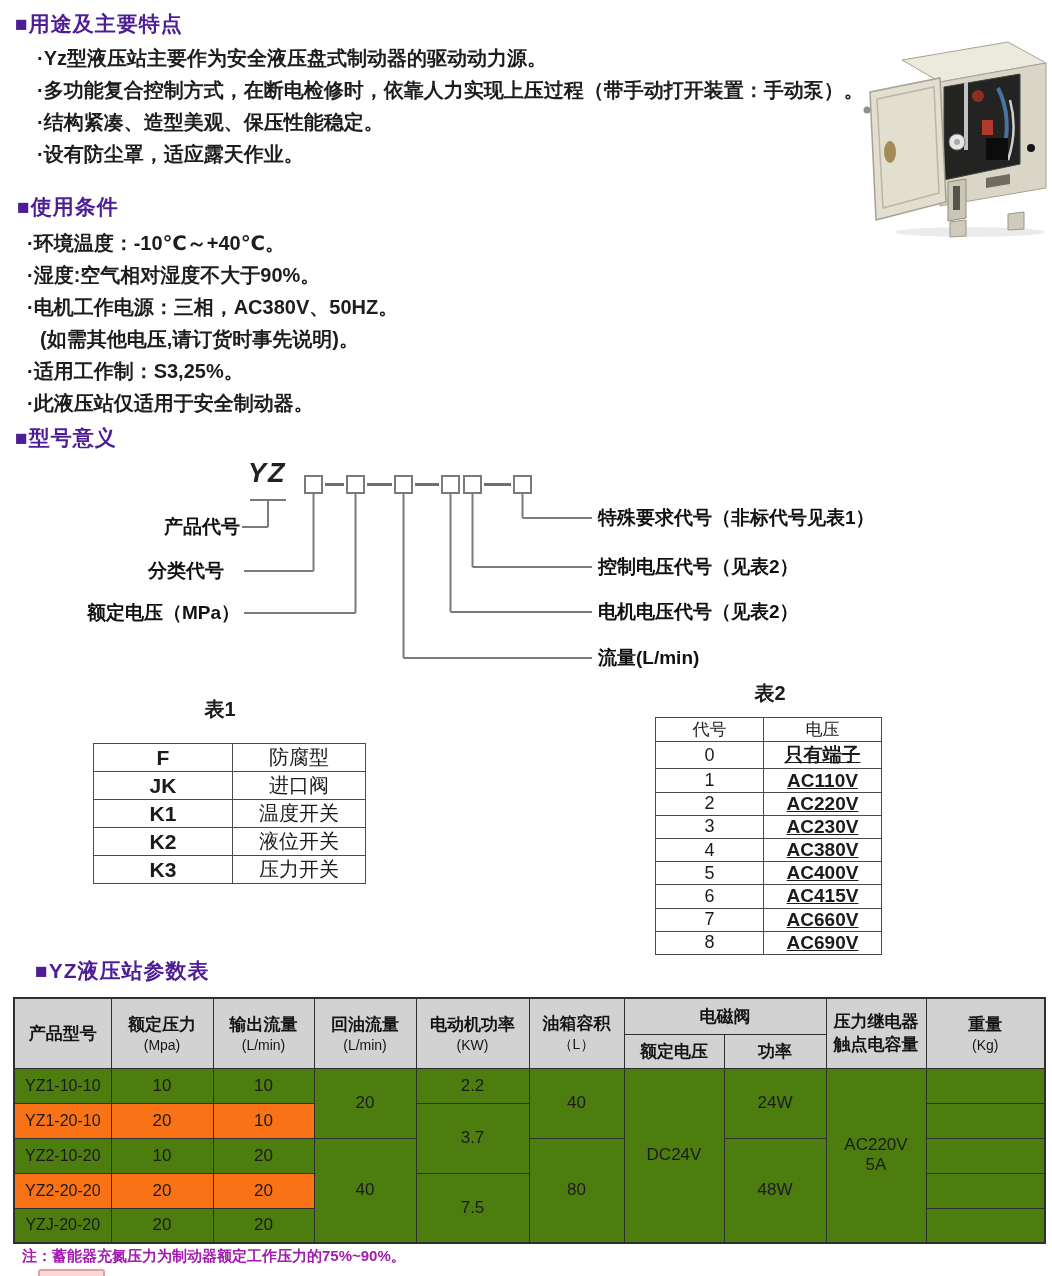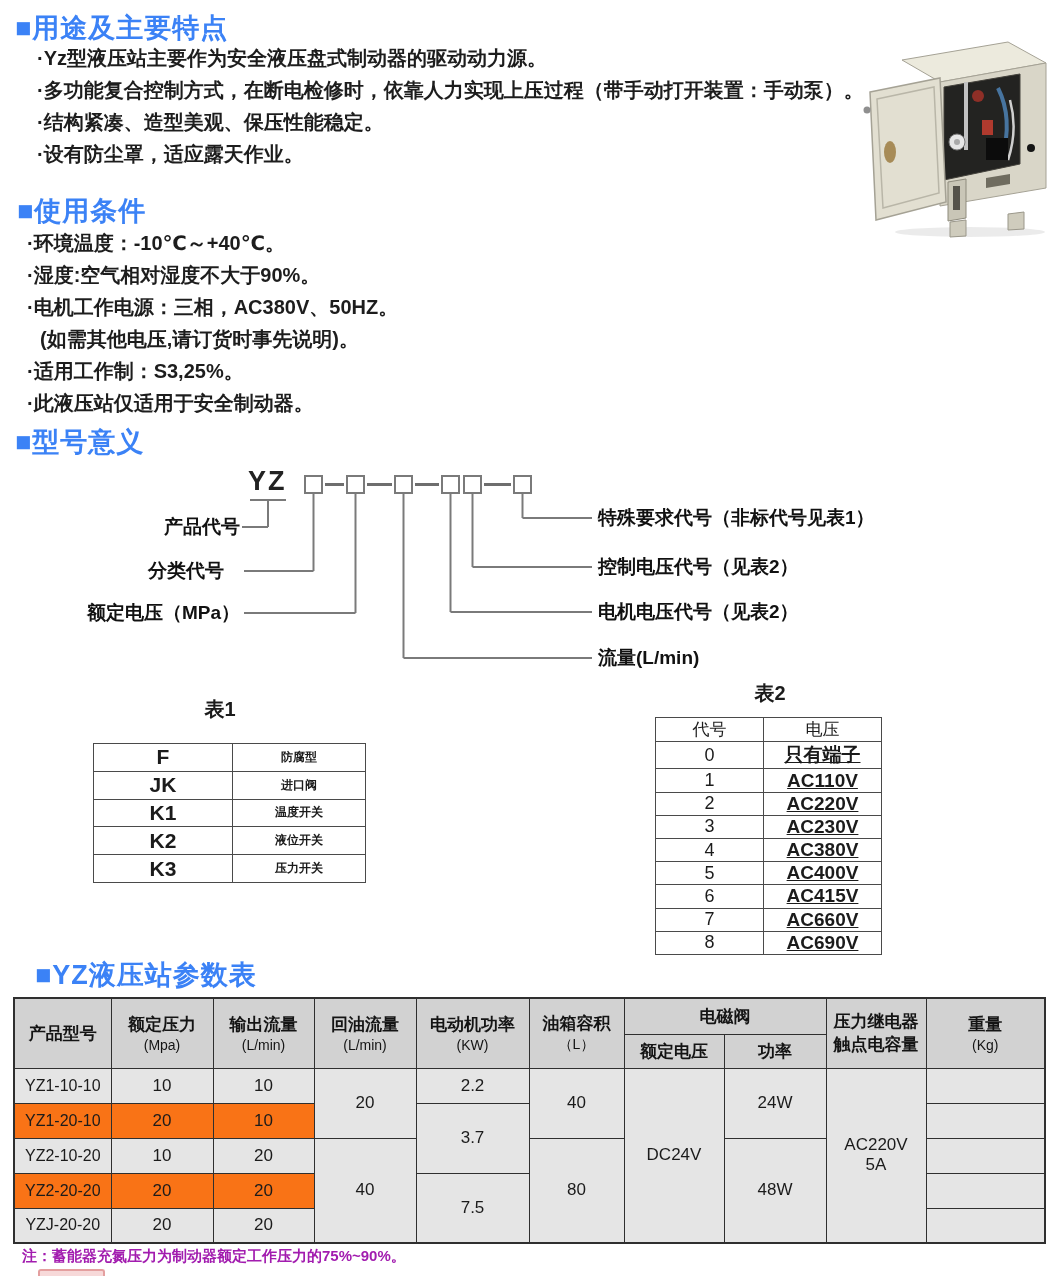--- a/index.html
+++ b/index.html
@@ -1,44 +1,44 @@
 <!DOCTYPE html>
 <html><head>
 <meta charset="utf-8">
 <style>
   html,body{margin:0;padding:0;background:#fff;}
   .page{position:relative;width:1052px;height:1276px;background:#ffffff;overflow:hidden;
         font-family:"Liberation Sans","DejaVu Sans",sans-serif;color:#1b1b1b;}
   .abs{position:absolute;}
-  .heading{font-size:27px;font-weight:700;color:#3b82f6;letter-spacing:1px;white-space:nowrap;}
+  .heading{font-size:21px;font-weight:700;color:#4c1d95;letter-spacing:1px;white-space:nowrap;}
   .blist{font-size:20px;font-weight:600;color:#1d1d1d;}
   .blist div{height:32px;line-height:32px;white-space:nowrap;}
   
   .diagram-label{font-size:19px;font-weight:700;color:#111;line-height:22px;white-space:nowrap;}
   .dl-right{text-align:left;}
   .dl-left{text-align:right;}
   .yz-prefix{font-size:27px;font-weight:700;letter-spacing:2px;color:#222;}
   
   .t-title{font-size:20px;font-weight:700;text-align:center;width:60px;}
   table{border-collapse:collapse;table-layout:fixed;}
   .t1{left:93px;top:743px;width:272px;height:140px;position:absolute;}
   .t1 td{border:1px solid #4a4a4a;text-align:center;vertical-align:middle;padding:0;}
   .t1 .code{font-size:21px;font-weight:700;}
-  .t1 .desc{font-size:12px;font-weight:700;}
+  .t1 .desc{font-size:20px;font-weight:400;}
   .t2{left:655px;top:717px;width:226px;height:238px;position:absolute;}
   .t2 td{border:1px solid #4a4a4a;text-align:center;vertical-align:middle;padding:0;}
   .t2 .h{font-size:17px;font-weight:400;}
   .t2 .code{font-size:18px;font-weight:400;}
   .t2 .volt{font-size:19px;font-weight:700;text-decoration:underline;}
   
   .pt{left:13px;top:997px;position:absolute;border:2px solid #2f2f2f;}
   .pt th,.pt td{border:1px solid #2f2f2f;text-align:center;vertical-align:middle;padding:0;overflow:hidden;}
   .pt thead th{background:#d2d2d2;font-size:17px;font-weight:700;color:#141414;}
   .hunit{display:block;font-size:14px;font-weight:400;margin-top:1px;}
-  .pt tbody td{font-size:17px;font-weight:400;background:#e5e5e5;}
+  .pt tbody td{font-size:17px;font-weight:400;background:#4d7c0f;}
   .pt tbody tr{height:35px;}
   .pt .model{font-size:16px;}
   .pt .shade{background:#f97316;}
   .pre{white-space:pre-line;}
   .note{font-size:15px;font-weight:700;color:#a21caf;white-space:nowrap;}
   .pink-marker{left:38px;top:1269px;width:63px;height:7px;background:#f7d9d9;
                border:2px solid #e49f9f;border-bottom:none;border-radius:3px 3px 0 0;}
   svg{display:block;}
 </style>
 </head>
@@ -120,21 +120,21 @@
         <line x1="522.5" y1="60" x2="592" y2="60"></line>
         <line x1="472.5" y1="109" x2="592" y2="109"></line>
         <line x1="450.5" y1="154" x2="592" y2="154"></line>
         <line x1="403.5" y1="200" x2="592" y2="200"></line>
 
         <line x1="250" y1="42" x2="286" y2="42"></line>
         <line x1="268" y1="42" x2="268" y2="69"></line>
         <line x1="242" y1="69" x2="268" y2="69"></line>
       </g>
     </svg>
-    <div class="abs yz-prefix" style="left:248px;top:8px;">YZ</div>
+    <div class="abs yz-prefix" style="left:248px;top:0;font-style:italic;">YZ</div>
     <div class="abs diagram-label dl-left" style="left:148px;top:58px;width:92px;">产品代号</div>
     <div class="abs diagram-label dl-left" style="left:132px;top:102px;width:92px;">分类代号</div>
     <div class="abs diagram-label dl-left" style="left:70px;top:144px;width:170px;">额定电压（MPa）</div>
     <div class="abs diagram-label dl-right" style="left:598px;top:49px;">特殊要求代号（非标代号见表1）</div>
     <div class="abs diagram-label dl-right" style="left:598px;top:98px;">控制电压代号（见表2）</div>
     <div class="abs diagram-label dl-right" style="left:598px;top:143px;">电机电压代号（见表2）</div>
     <div class="abs diagram-label dl-right" style="left:598px;top:189px;">流量(L/min)</div>
   </div>
 
   <div class="abs t-title" style="left:190px;top:696px;">表1</div>

